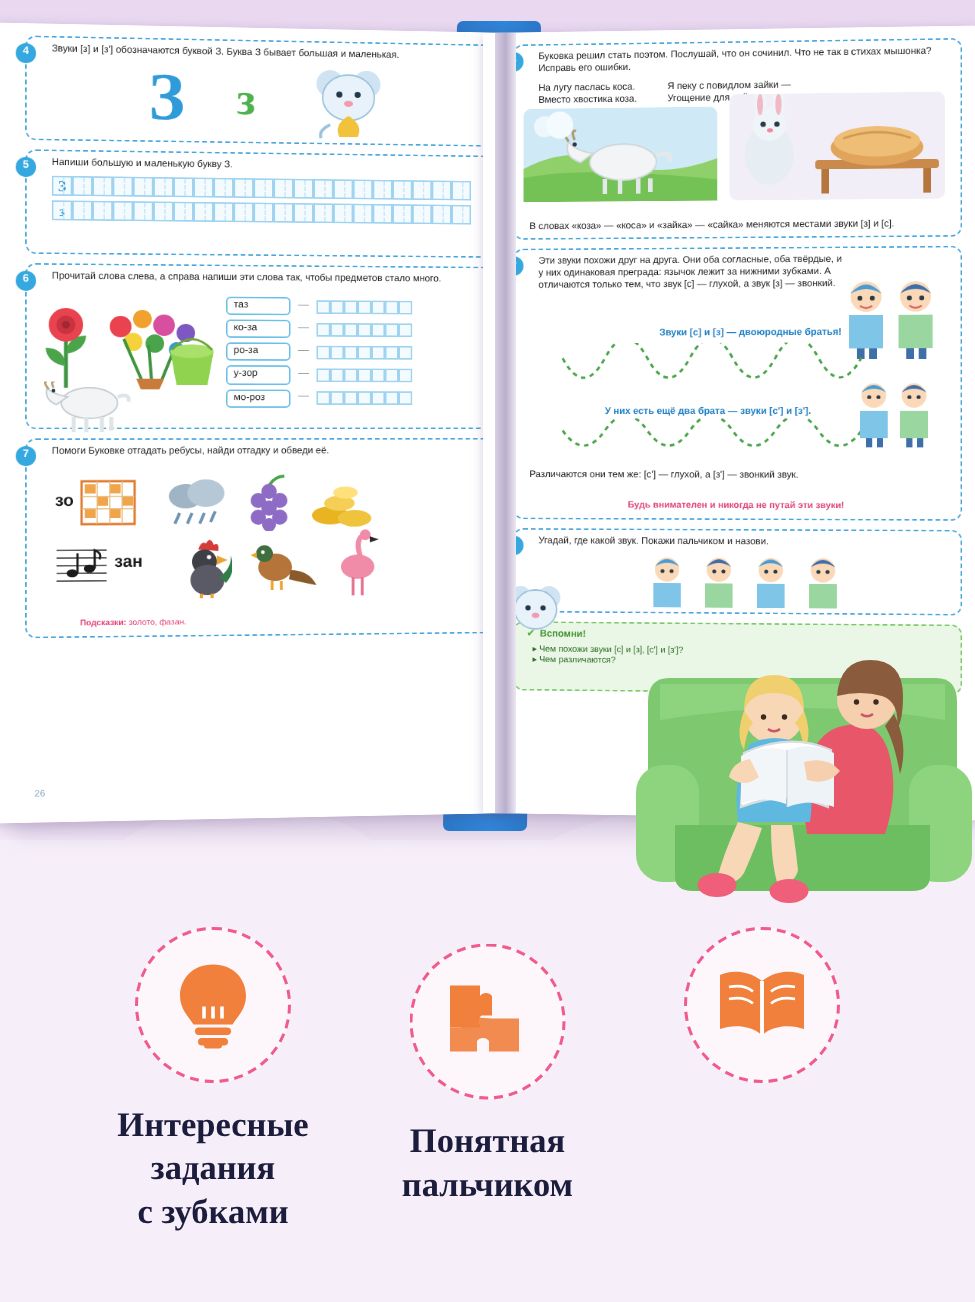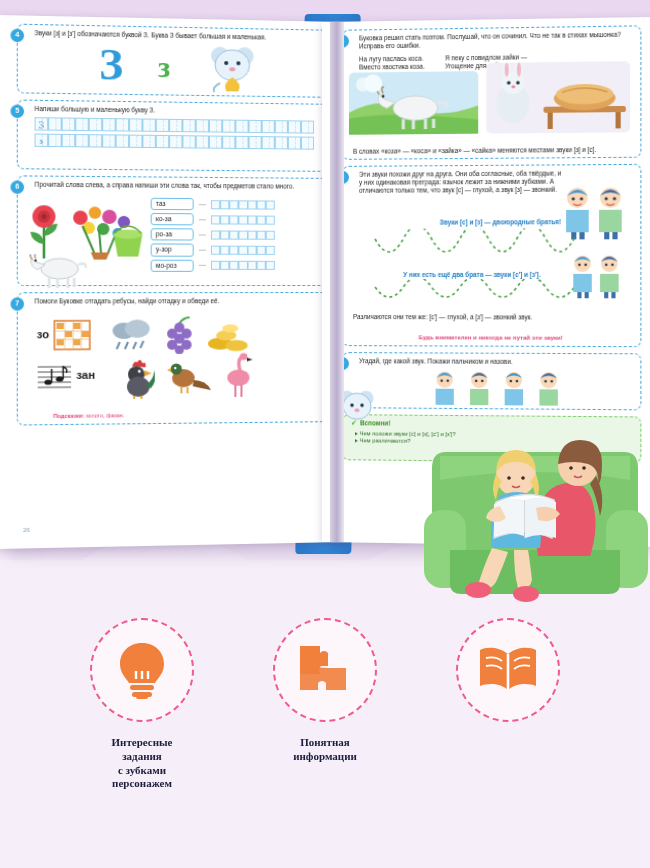--- a/index.html
+++ b/index.html
@@ -126,21 +126,21 @@
   }
   .feat {
     position:absolute; width:200px; text-align:center;
   }
   .feat-circle {
     width:104px; height:104px; margin:0 auto 14px; border-radius:50%;
     border:2px dashed #f05a8c; display:flex; align-items:center; justify-content:center;
     background:#fdf6fa;
   }
   .feat-label {
-    font-size:11px; font-weight:bold; color:#1c1c3c; line-height:1.25;
+    font-size:23px; font-weight:bold; color:#1c1c3c; line-height:1.25;
     font-family:"Liberation Serif", serif;
   }
   svg { display:block; }
 </style>
 </head>
 <body>
 
 <div class="bg-top"></div>
 <div class="bg-bottom"></div>
 <div class="cloud-band">
@@ -684,35 +684,34 @@
         <rect x="16" y="46" width="24" height="5" rx="2.5" fill="#f0803c"></rect>
         <rect x="18" y="53" width="20" height="5" rx="2.5" fill="#f0803c"></rect>
         <path d="M24 58 h8" stroke="#f0803c" stroke-width="4" stroke-linecap="round"></path>
         <path d="M22 40 v-8 M34 40 v-8 M28 32 v8" stroke="#ffffff" stroke-width="2.4" fill="none"></path>
       </svg>
     </div>
     <div class="feat-label">
       <div>Интересные</div>
       <div>задания</div>
       <div>с зубками</div>
-      <div>персонажем</div>
     </div>
   </div>
 
-  <div class="feat" style="left:225px; top:18px;">
+  <div class="feat" style="left:225px; top:29px;">
     <div class="feat-circle">
       <svg width="58" height="56" viewBox="0 0 58 56">
         <path d="M4 4 h20 v7 a5 5 0 0 1 8 0 v-7 h0 v20 h-7 a5 5 0 0 0 0 8 h7 v0 h-28z" fill="#f0803c"></path>
         <path d="M32 26 h18 v22 h-20 v-7 a5 5 0 0 0 -8 0 v7 h-18 v-16 h7 a5 5 0 0 0 0 -8 h-7" fill="#f0803c" opacity=".9"></path>
         <path d="M30 6 h22 v20 h-7 a5 5 0 0 0 0 8 h7 v0" fill="none"></path>
       </svg>
     </div>
     <div class="feat-label">
       <div>Понятная</div>
-      <div>информации</div>
+      <div>пальчиком</div>
     </div>
   </div>
 
   <div class="feat" style="left:408px; top:18px;">
     <div class="feat-circle">
       <svg width="64" height="56" viewBox="0 0 64 56">
         <path d="M32 12 C22 4 10 5 4 8 v36 c8 -3 20 -3 28 4z" fill="#f0803c"></path>
         <path d="M32 12 C42 4 54 5 60 8 v36 c-8 -3 -20 -3 -28 4z" fill="#f0803c"></path>
         <path d="M32 12 v36" stroke="#ffffff" stroke-width="2.6"></path>
         <path d="M10 16 q10 -2 16 3 M10 24 q10 -2 16 3 M38 19 q6 -5 16 -3 M38 27 q6 -5 16 -3" stroke="#ffffff" stroke-width="1.8" fill="none"></path>

